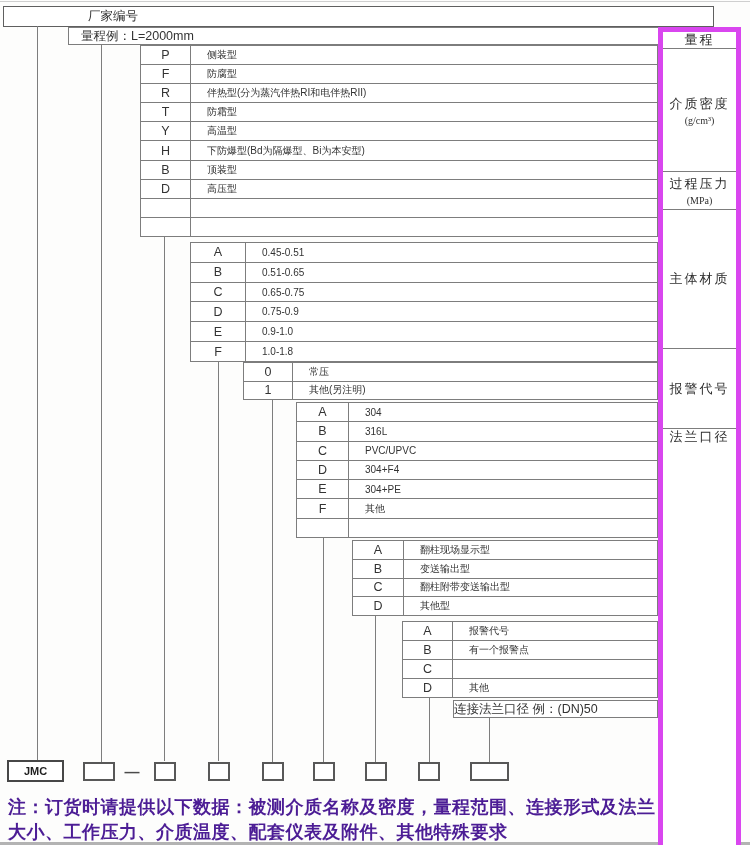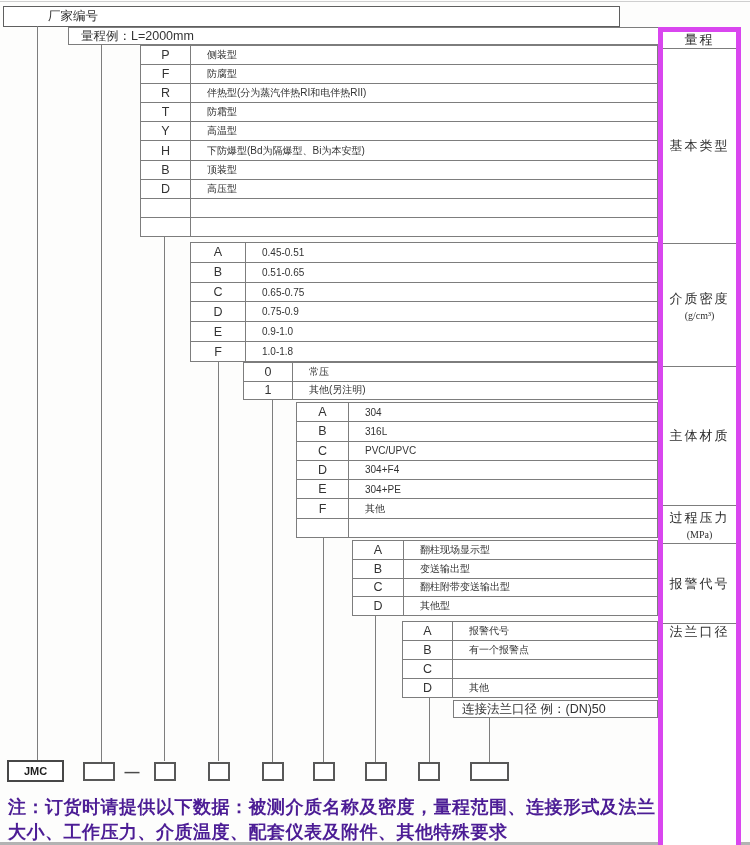--- a/index.html
+++ b/index.html
@@ -5,41 +5,41 @@
   *{box-sizing:border-box;margin:0;padding:0}
   html,body{width:750px;height:845px}
   body{
     position:relative;background:#fdfdfc;overflow:hidden;
     font-family:"Liberation Sans","DejaVu Sans",sans-serif;color:#333;
   }
   .edge-top{position:absolute;left:0;top:1px;width:750px;height:1px;background:#cfcfcf}
   .edge-bottom{position:absolute;left:0;top:842px;width:750px;height:3px;background:#b3b3b3}
 
   
-  .factory{position:absolute;left:3px;top:6px;width:617px;height:21px;
+  .factory{position:absolute;left:3px;top:6px;width:711px;height:21px;
     border:1.5px solid #5f5f5f;background:#fff;display:flex;align-items:center;
-    padding-left:44px;font-size:12.5px}
+    padding-left:84px;font-size:12.5px}
   .range{position:absolute;left:68px;top:27px;width:654px;height:18px;
     border:1px solid #7d7d7d;background:#fff;display:flex;align-items:center;
     padding-left:12px;font-size:12.5px}
 
   
   .tbl{position:absolute;border:1px solid #7d7d7d;background:#fff;
     display:flex;flex-direction:column}
   .trow{flex:1 1 0;display:flex;align-items:stretch;border-bottom:1px solid #7d7d7d;min-height:0}
   .trow:last-child{border-bottom:none}
   .code{flex:0 0 var(--cw,50px);border-right:1px solid #7d7d7d;
     display:flex;align-items:center;justify-content:center;font-size:12.5px}
   .desc{flex:1;display:flex;align-items:center;padding-left:16px;
     font-size:10px;white-space:nowrap;overflow:hidden}
 
   
   .flange{position:absolute;left:453px;top:700px;width:205px;height:18px;
     border:1px solid #7d7d7d;background:#fff;display:flex;align-items:center;
-    padding-left:8px;font-size:12.5px;white-space:nowrap}
+    padding-left:0;font-size:12.5px;white-space:nowrap}
 
   
   .side{position:absolute;left:658px;top:27px;width:83px;height:828px;
     border:5px solid #d946ef;background:#fff;display:flex;flex-direction:column}
   .side-sec{flex:0 0 auto;display:flex;flex-direction:column;align-items:center;
     justify-content:center;border-top:1px solid #7d7d7d;
     font-family:"Liberation Serif","DejaVu Serif",serif;font-size:13px;
     letter-spacing:2px;text-align:center;color:#2e2e2e}
   .side-sec:first-child{border-top:none}
   .side-sub{font-size:10px;letter-spacing:0;margin-top:2px}
@@ -219,33 +219,30 @@
   </div>
 
 <div class="flange">
   <span>连接法兰口径 例：(DN)50</span>
 </div>
 
 <div class="side">
   <div class="side-sec" style="height:16px">
     <span>量程</span>
   </div>
-  <div class="side-sec" style="height:195px">
-    <span>基本类型</span>
-  </div>
   <div class="side-sec" style="height:123px">
     <span>介质密度</span>
     <span class="side-sub">(g/cm³)</span>
   </div>
-  <div class="side-sec" style="height:139px">
-    <span>主体材质</span>
-  </div>
   <div class="side-sec" style="height:38px">
     <span>过程压力</span>
     <span class="side-sub">(MPa)</span>
+  </div>
+  <div class="side-sec" style="height:139px">
+    <span>主体材质</span>
   </div>
   <div class="side-sec" style="height:80px">
     <span>报警代号</span>
   </div>
   <div class="side-sec" style="height:17px">
     <span>法兰口径</span>
   </div>
 </div>
 
 <div class="vline" style="left:37px;top:26px;height:734px"></div>

